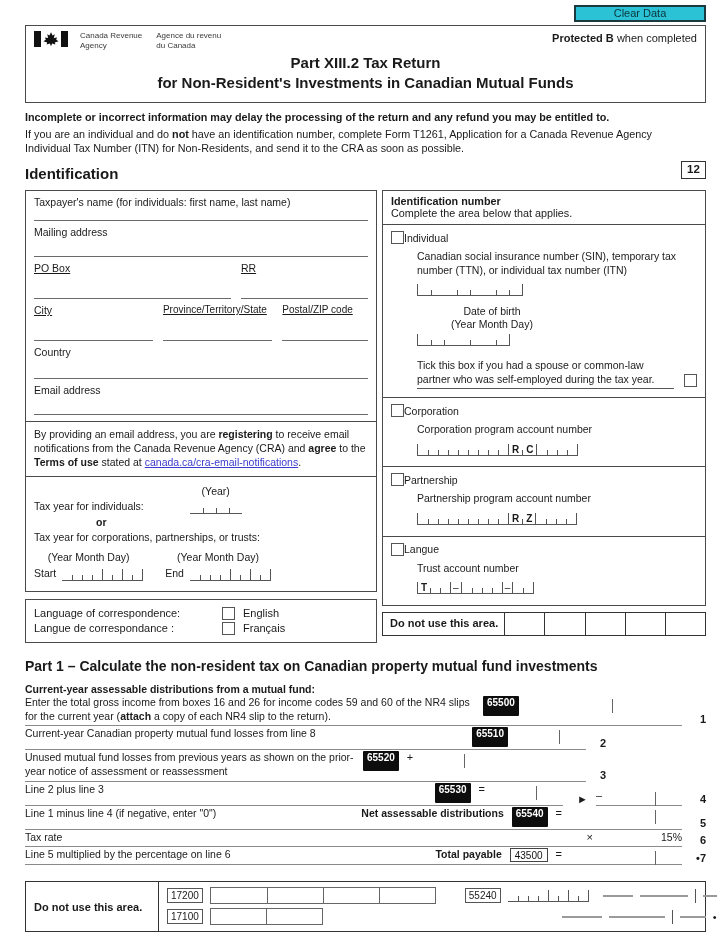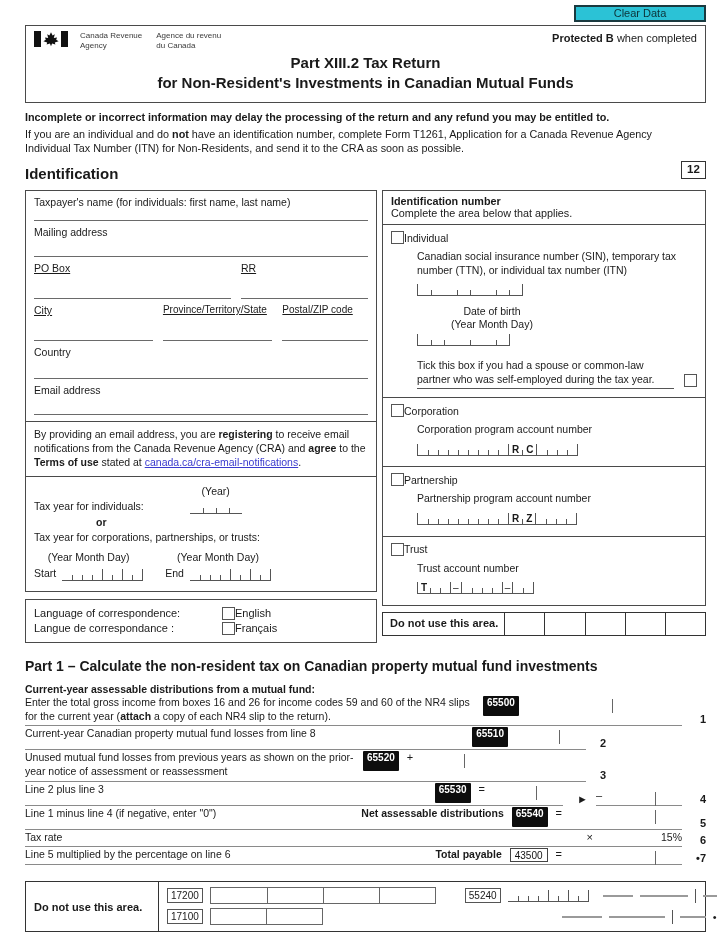--- a/index.html
+++ b/index.html
@@ -47,21 +47,21 @@
   .comb s { display:block; width:0; height:5px; border-left:1px solid #555; }
   .comb b { font-weight:bold; font-size:10px; padding:0 3px; line-height:11px; }
   .comb .dash { font-size:10px; padding:0 2px; line-height:11px; }
   .comb.small i { width:10px; }
   .orb { font-weight:bold; margin:2px 0 2px 62px; }
 
   .lang-box { margin-top:7px; padding:5px 8px; }
   .lang-row { display:flex; align-items:center; margin:2px 0; }
   .lang-row .ll { width:188px; }
   .cb { width:13px; height:13px; border:1.5px solid #555; background:#fff; flex:none; }
-  .lang-row .cl { }
+  .lang-row .cl { margin-left:8px; }
 
   
   .rb-head { padding:4px 8px 5px; border-bottom:1.5px solid #4a4a4a; font-size:10.8px; }
   .rb-sect { padding:6px 8px 8px; border-bottom:1.5px solid #4a4a4a; font-size:10.5px; }
   .rb-sect:last-child { border-bottom:none; }
   .sect-head { display:flex; align-items:center; }
   .indent { margin-left:26px; margin-top:6px; line-height:1.3; }
   .dob { text-align:center; width:150px; margin-top:6px; line-height:1.25; }
   .spouse { display:flex; align-items:flex-end; margin-left:26px; margin-top:10px; }
   .spouse .txt { flex:1; border-bottom:1px solid #555; padding-bottom:2px; line-height:1.3; }
@@ -378,21 +378,21 @@
                 <i></i>
                 <i></i>
                 <u></u>
               </span>
           </div>
         </div>
 
         <div class="rb-sect">
           <div class="sect-head">
             <span class="cb"></span>
-            <span>Trust</span>
+            <span>Langue</span>
           </div>
           <div class="indent">Trust account number</div>
           <div class="indent">
             <span class="comb small">
                 <u></u>
                 <b>T</b>
                 <i></i>
                 <i></i>
                 <u></u>
                 <span class="dash">–</span>

